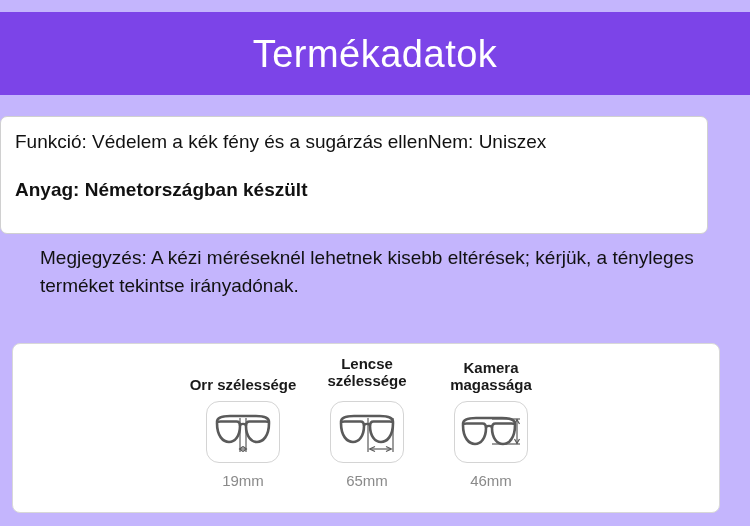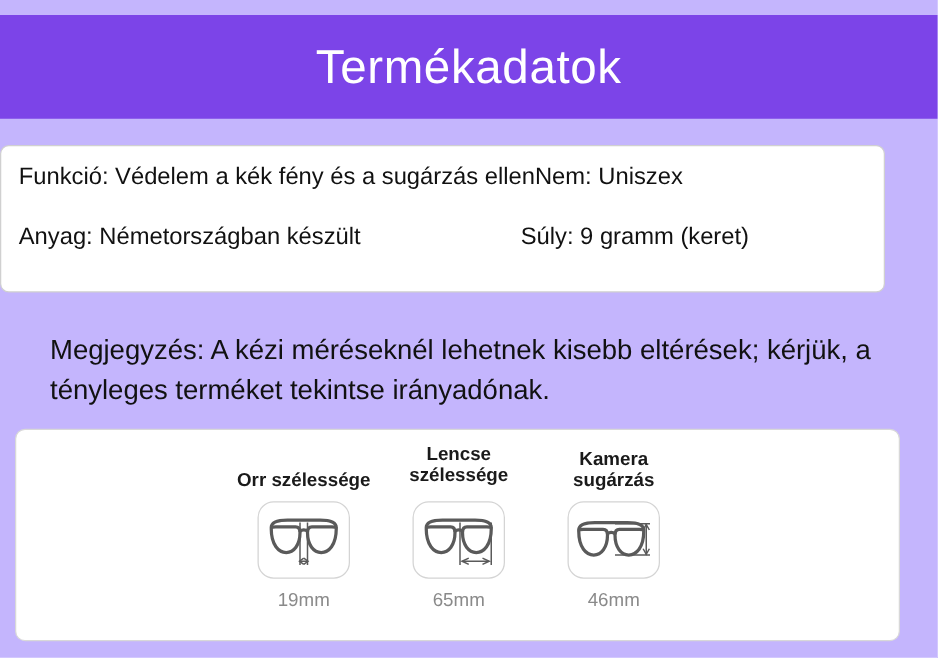--- a/index.html
+++ b/index.html
@@ -66,30 +66,30 @@
   .spec-row-2 { margin-top: 4px; }
 
   .spec-cell {
     font-size: 19px;
     color: #111111;
     white-space: nowrap;
   }
   .spec-row-1 .spec-left { flex: 0 0 auto; }
   .spec-row-1 .spec-right { }
 
-  .spec-row-2 .spec-left { flex: 0 0 auto; }
+  .spec-row-2 .spec-left { flex: 0 0 auto; font-weight: bold; }
   .spec-row-2 .spec-right { margin-left: 128px; }
 
   
   .note {
     position: absolute;
     left: 40px;
-    top: 264px;
+    top: 244px;
     width: 672px;
-    font-size: 22px;
+    font-size: 19px;
     color: #111111;
     line-height: 1.45;
   }
 
   
   .measure-box {
     position: absolute;
     left: 12px;
     top: 343px;
     width: 708px;
@@ -157,21 +157,20 @@
     <div class="banner-title">Termékadatok</div>
   </div>
 
   <div class="spec-box">
     <div class="spec-row spec-row-1">
       <div class="spec-cell spec-left">Funkció: Védelem a kék fény és a sugárzás ellen</div>
       <div class="spec-cell spec-right">Nem: Uniszex</div>
     </div>
     <div class="spec-row spec-row-2">
       <div class="spec-cell spec-left">Anyag: Németországban készült</div>
-      <div class="spec-cell spec-right">Súly: 9 gramm (keret)</div>
     </div>
   </div>
 
   <div class="note">Megjegyzés: A kézi méréseknél lehetnek kisebb eltérések; kérjük, a tényleges terméket tekintse irányadónak.</div>
 
   <div class="measure-box">
     <div class="measure-row">
 
 
       <div class="measure-item">
@@ -212,21 +211,21 @@
               <line x1="34" y1="41" x2="55" y2="41"></line>
               <path d="M39 38.5 L33.6 41 L39 43.5" fill="none"></path>
               <path d="M50 38.5 L55.4 41 L50 43.5" fill="none"></path>
             </g>
           </svg>
         </div>
         <div class="m-value">65mm</div>
       </div>
 
       <div class="measure-item">
-        <div class="m-label">Kamera sugárzás</div>
+        <div class="m-label">Kamera magassága</div>
         <div class="m-card">
           <svg width="62" height="48" viewBox="0 0 62 48">
             <g fill="none" stroke="#5a5a5a" stroke-width="2.6" stroke-linecap="round" stroke-linejoin="round">
               <path d="M3 16 C3 11 10 10 16 10 L42 10 C48 10 55 11 55 16"></path>
               <path d="M3 17 C3 30 9 36 15 36 C21 36 26 30 26 20 C26 17 25 15.5 22.5 15.5 L6.5 15.5 C4.2 15.5 3 16 3 17 Z"></path>
               <path d="M55 17 C55 30 49 36 43 36 C37 36 32 30 32 20 C32 17 33 15.5 35.5 15.5 L51.5 15.5 C53.8 15.5 55 16 55 17 Z"></path>
               <path d="M26 19 C27.6 17.6 30.4 17.6 32 19"></path>
             </g>
             <g stroke="#5a5a5a" stroke-width="1.2" fill="none">
               <line x1="32" y1="11" x2="60" y2="11"></line>

